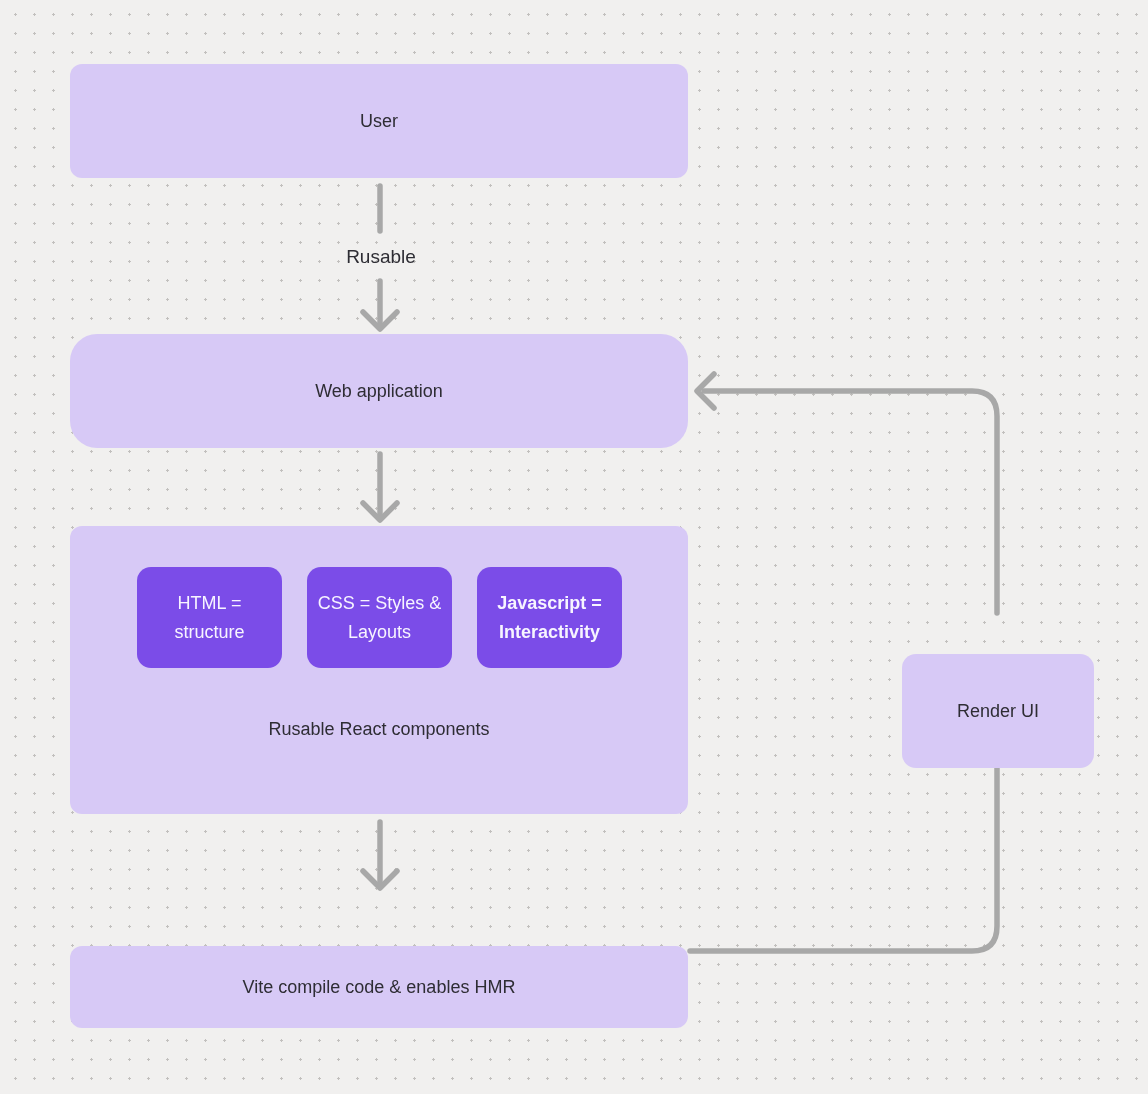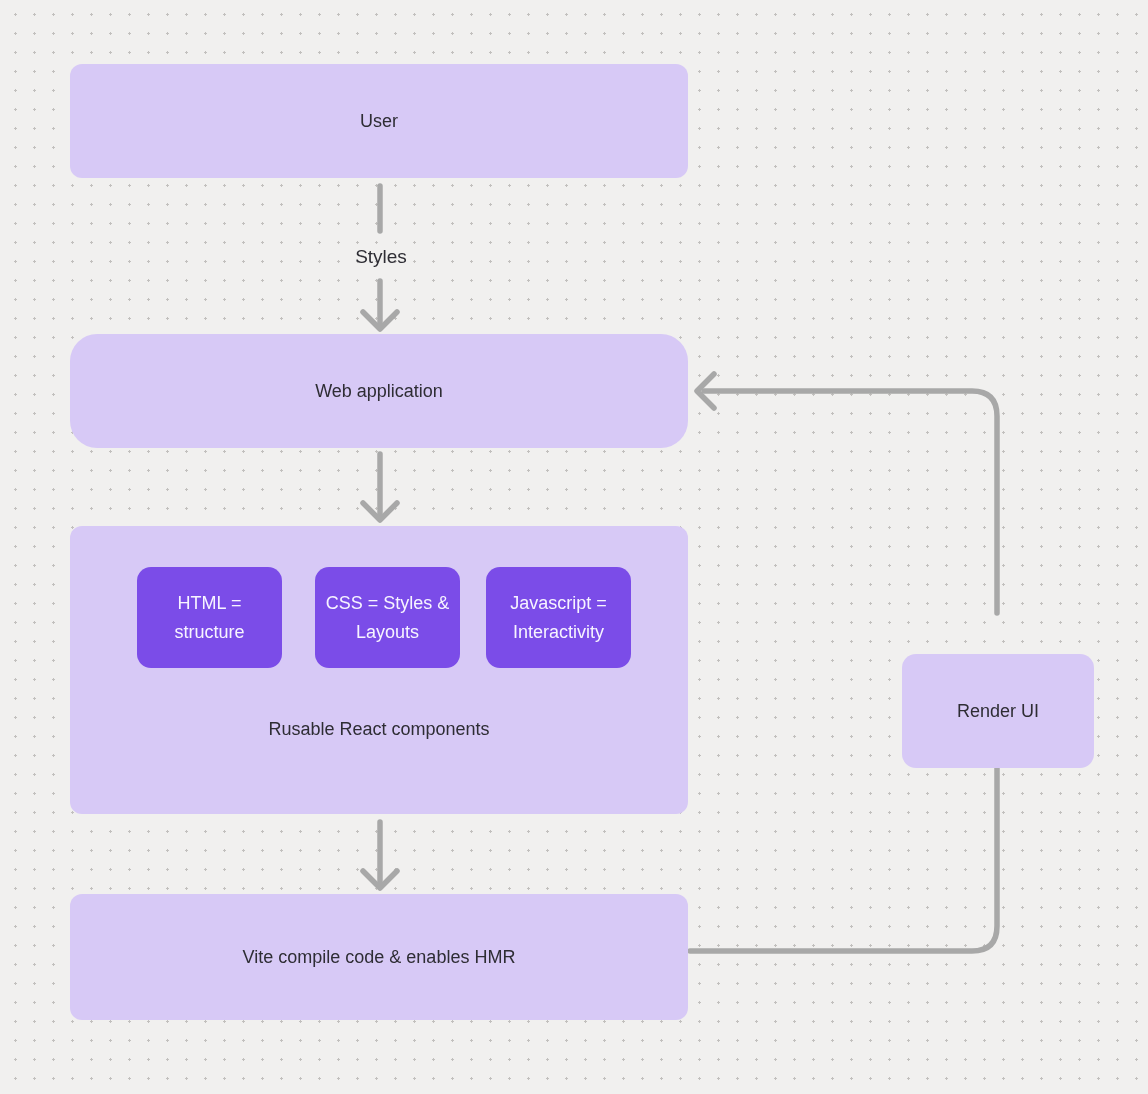--- a/index.html
+++ b/index.html
@@ -34,42 +34,42 @@
     align-items:center;
     justify-content:center;
     color:var(--ink);
     font-size:18px;
     line-height:26px;
     text-align:center;
   }
   .node--user       {left:70px;  top:64px;  width:618px; height:114px;}
   .node--webapp     {left:70px;  top:334px; width:618px; height:114px;border-radius:27px;}
   .node--group      {left:70px;  top:526px; width:618px; height:288px; display:block;}
-  .node--vite       {left:70px;  top:894px; width:618px; height:126px;}
+  .node--vite       {left:70px;  top:946px; width:618px; height:82px;}
   .node--render     {left:902px; top:614px; width:192px; height:114px; border-radius:14px;margin-top:40px;}
   .edge-label{
     position:absolute;
     left:318px; top:243px; width:126px; height:28px;
     display:flex;align-items:center;justify-content:center;
     font-size:19px;color:var(--ink);
   }
   .chip{
     position:absolute;
     top:41px;
     width:145px;height:101px;
     background:var(--violet);
     border-radius:14px;
     display:flex;align-items:center;justify-content:flex-start;
     color:var(--ink-light);
     font-size:18px;line-height:29px;text-align:center;
     padding:0 10px;
   }
   .chip--html{left:67px;}
-  .chip--css {left:245px;}
-  .chip--js  {left:416px;}
+  .chip--css {left:237px;}
+  .chip--js  {left:407px;font-weight:bold;}
   .group-caption{
     position:absolute;
     left:0; top:190px; width:618px;
     font-size:18px;color:var(--ink);
   }
   svg.arrows{
     position:absolute;left:0;top:0;
     pointer-events:none;
   }
   svg.arrows path{
@@ -103,21 +103,21 @@
 
     <path d="M 997 613 V 416 Q 997 391 972 391 H 704"></path>
     <path d="M 714 374 L 697 391 L 714 408"></path>
   </svg>
 
   <div class="node node--user">
     <span>User</span>
   </div>
 
   <div class="edge-label">
-    <span>Styles</span>
+    <span>Rusable</span>
   </div>
 
   <div class="node node--webapp">
     <span>Web application</span>
   </div>
 
   <div class="node node--group">
     <div class="chip chip--html">
       <span>HTML = structure</span>
     </div>

